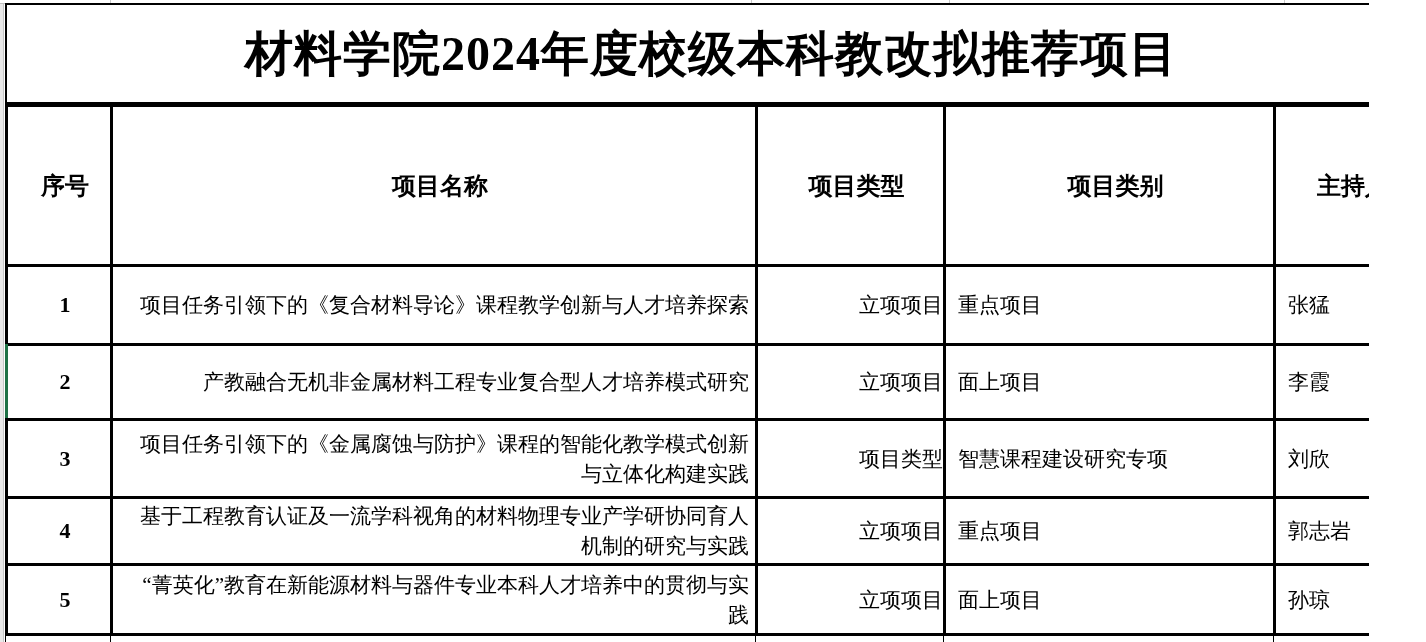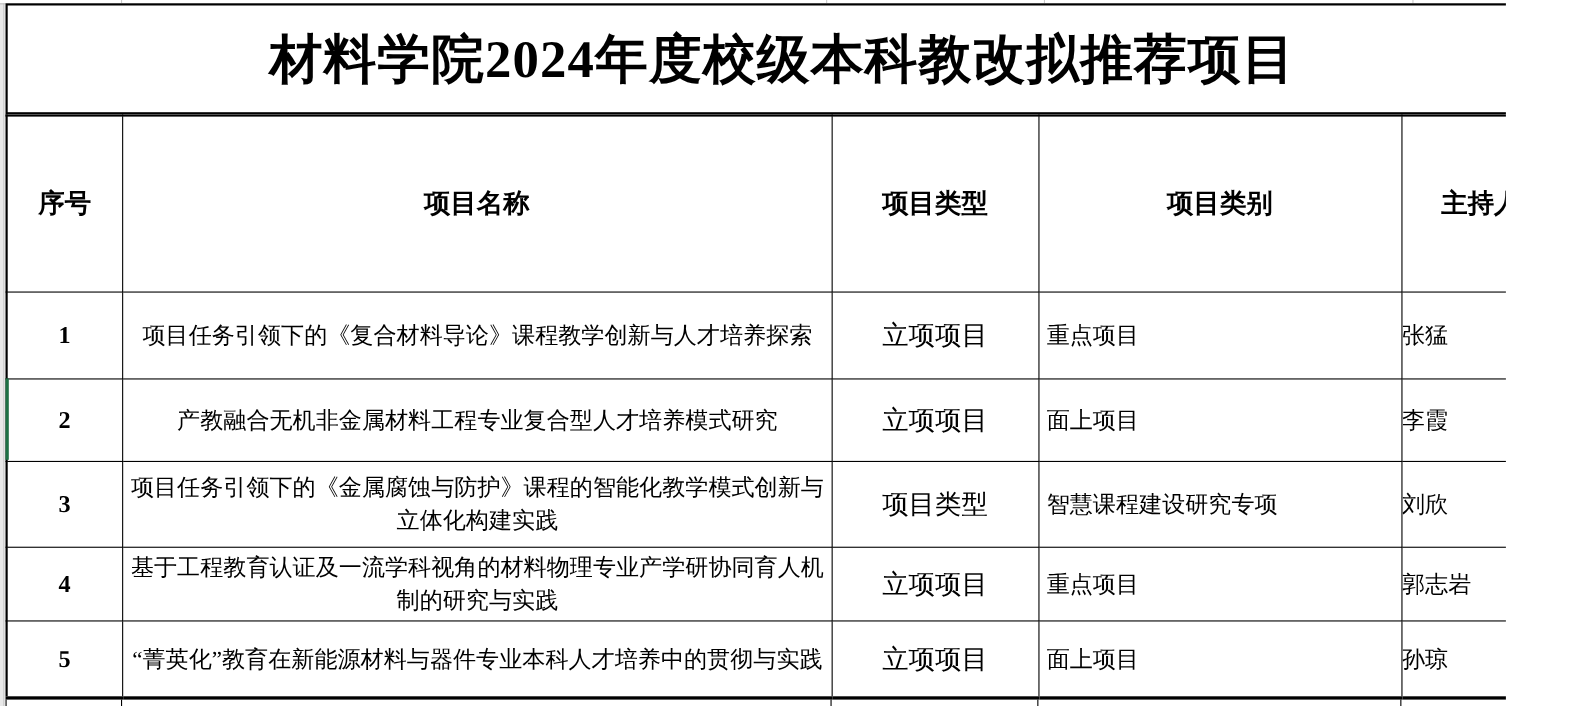--- a/index.html
+++ b/index.html
@@ -20,29 +20,29 @@
     border:2px solid #000; background:#fff;
     display:flex; align-items:center; justify-content:center;
   }
   .title-cell span { font-size:48px; font-weight:900; letter-spacing:1px; white-space:nowrap; }
   
   table.main {
     position:absolute; left:5px; top:104px; width:1413px;
     border-collapse:collapse; table-layout:fixed;
     border:2px solid #000; background:#fff;
   }
-  table.main th, table.main td { border:1px solid #000000; vertical-align:middle; overflow:hidden; }
+  table.main th, table.main td { border:3px solid #000000; vertical-align:middle; overflow:hidden;padding-left:12px; }
   tr.hdr    { height:160px; }
   tr.r1 { height:79px; } tr.r2 { height:75px; } tr.r3 { height:78px; }
   tr.r4 { height:67px; } tr.r5 { height:70px; }
   tr.r5 td { border-bottom:3px solid #000; }
   th { font-size:24px; font-weight:bold; text-align:center; }
   td.c-no     { text-align:center; font-weight:bold; font-size:22px; }
-  td.c-name   { text-align:center; font-size:21px; line-height:30px; padding:2px 6px 2px 7px; }
-  td.c-type   { text-align:center; font-size:24px; }
+  td.c-name   { text-align:right; font-size:21px; line-height:30px; padding:2px 6px 2px 7px; }
+  td.c-type   { text-align:right; font-size:21px; }
   td.c-cat    { text-align:left; font-size:21px; padding-left:7px;font-family:Liberation Serif, serif; }
   td.c-leader { text-align:left; font-size:21px; }
   
   .selection-line { position:absolute; left:5px; top:344px; width:3px; height:74px; z-index:5; }
   
   .stub-v { position:absolute; top:636px; height:6px; width:1px; background:#000; }
 </style>
 </head>
 <body>
 

